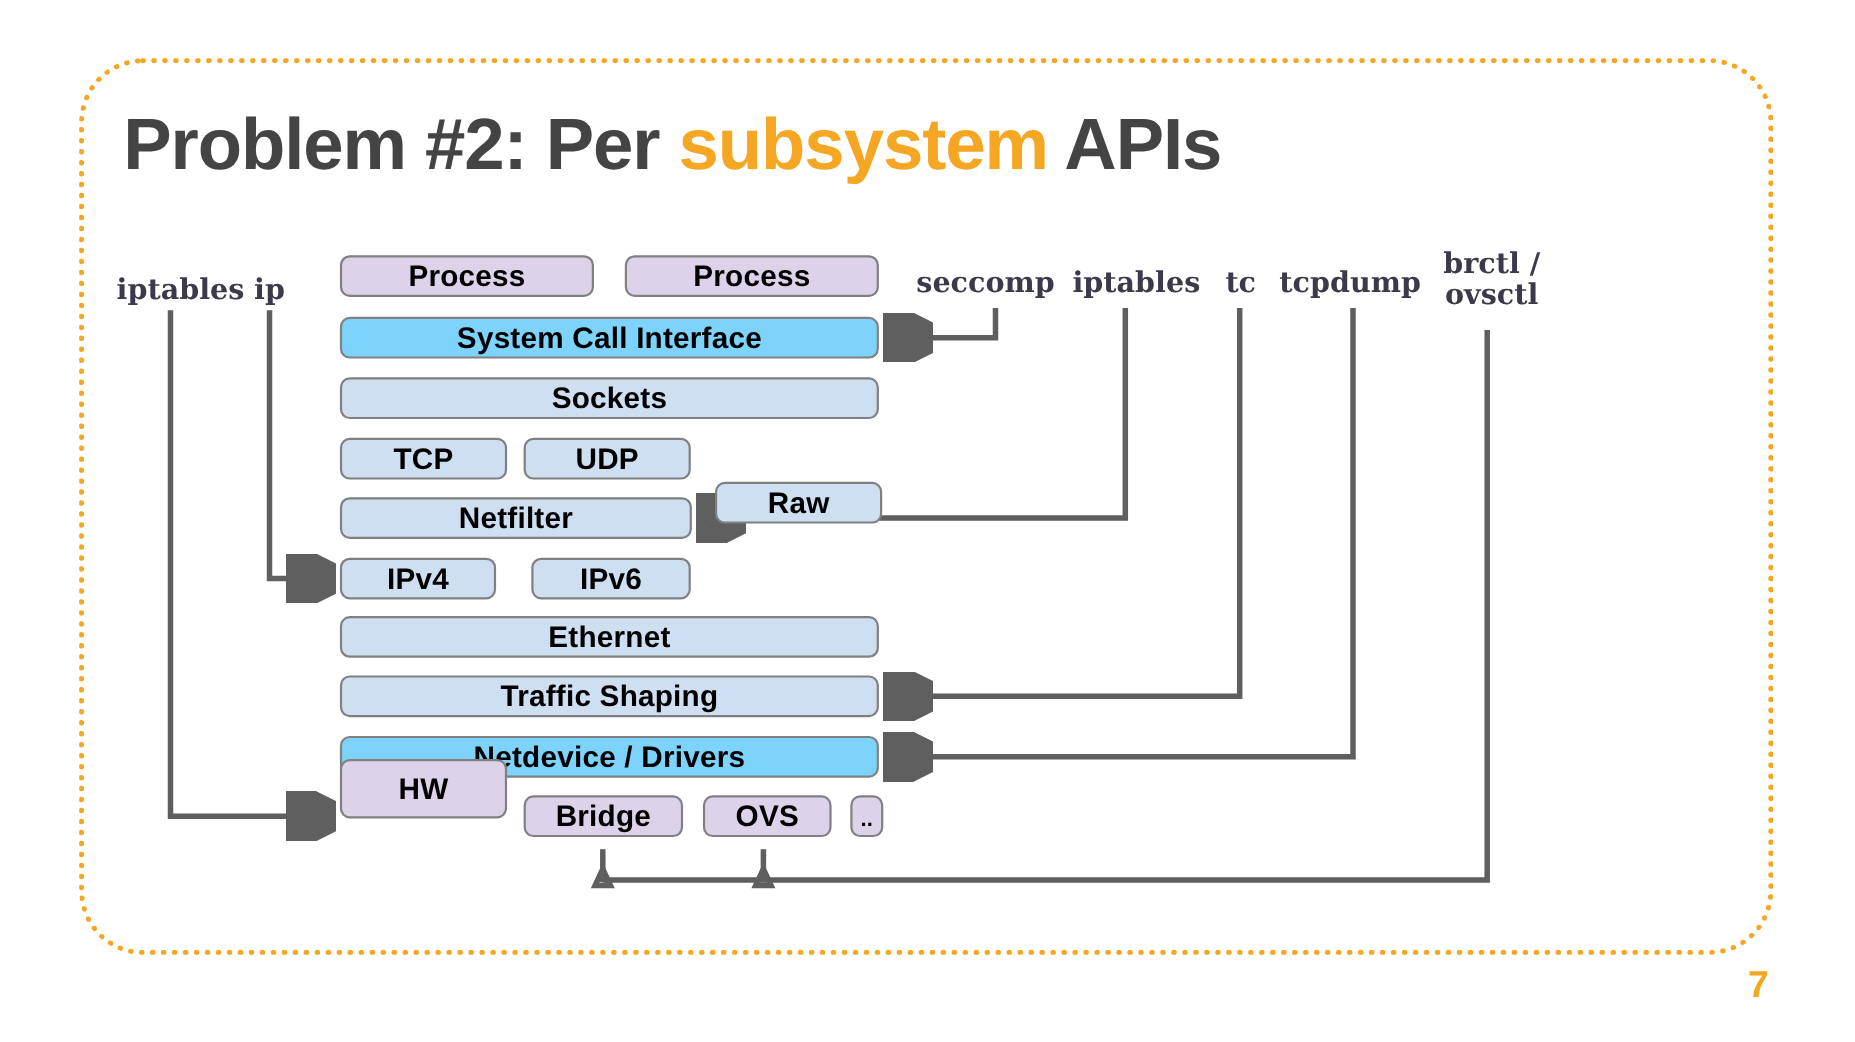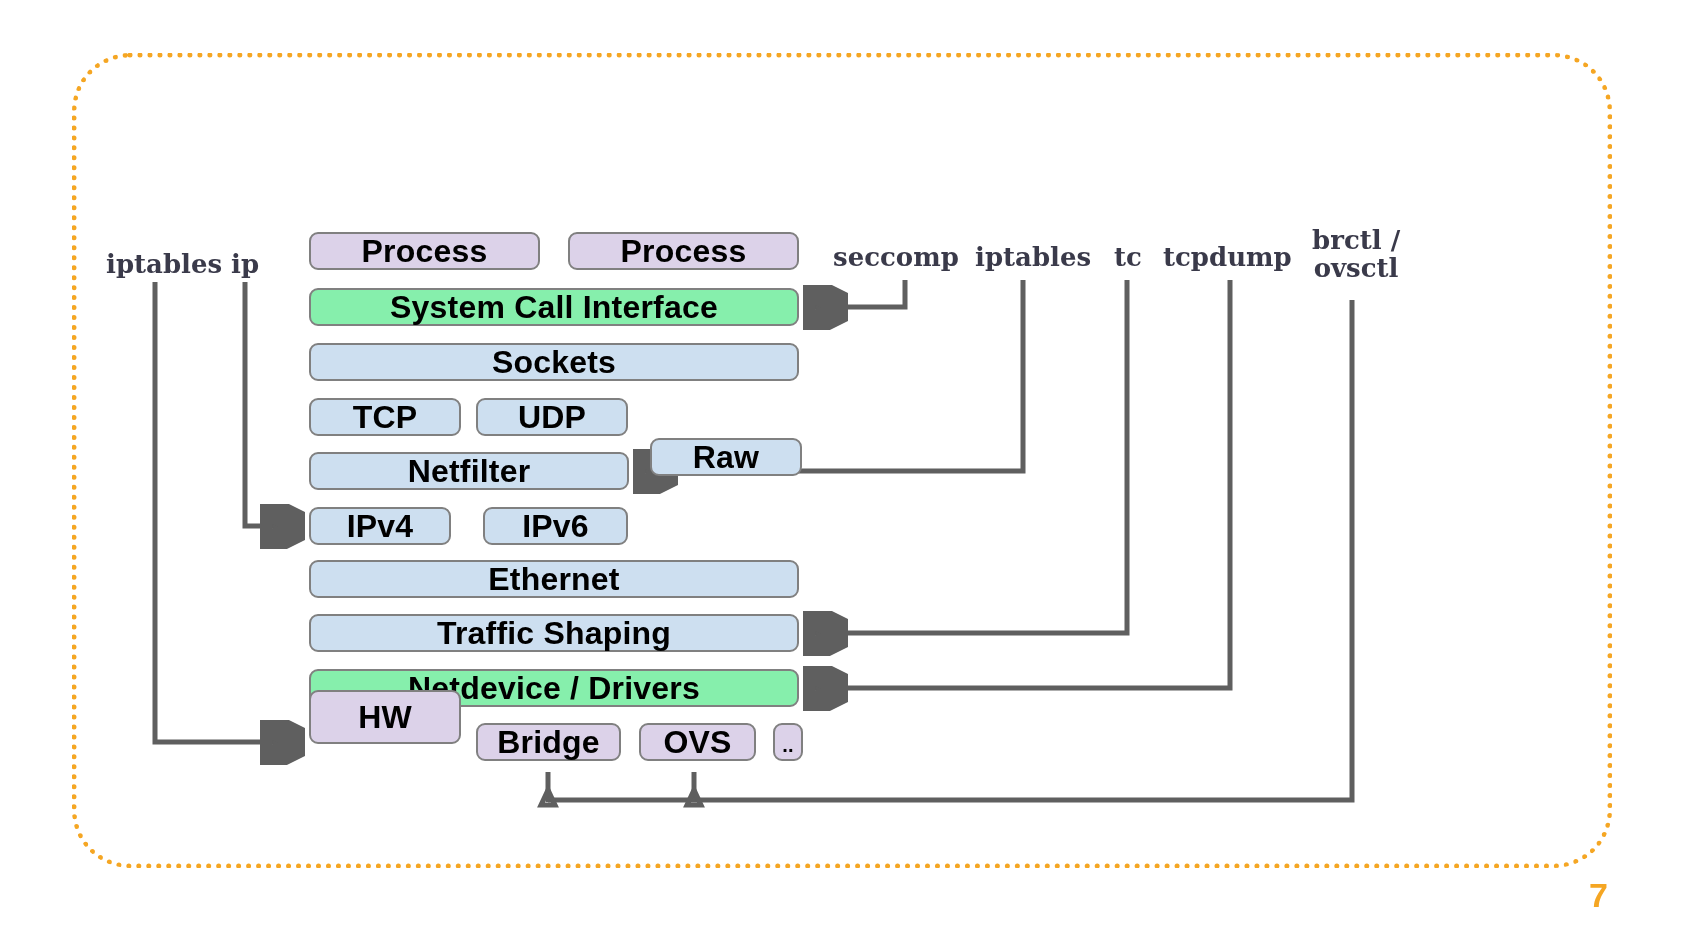--- a/index.html
+++ b/index.html
@@ -58,45 +58,48 @@
     text-align: center;
   }
   .stack-box {
     position: absolute;
     box-sizing: border-box;
     border: 2px solid #808080;
     border-radius: 9px;
     display: flex;
     align-items: center;
     justify-content: center;
-    font-size: 32px;
+    font-size: 27px;
     font-weight: bold;
     color: #000000;
     font-family: "Liberation Sans", sans-serif;
     letter-spacing: 0.2px;
   }
   .c-purple { background: #dcd2e9; }
-  .c-green  { background: #86efac; }
+  .c-green  { background: #7dd3fc; }
   .c-blue   { background: #cddff0; }
   svg#wires {
     position: absolute;
     left: 0; top: 0;
     width: 1686px;
     height: 947px;
     pointer-events: none;
   }
   svg#wires path, svg#wires line { stroke: #5f5f5f; stroke-width: 5; fill: none; }
 </style>
 </head>
 <body>
 
 <div id="slide">
 
   <div id="dotted-frame"></div>
 
+  <div id="slide-title">
+    <span>Problem #2: Per </span><span class="hl">subsystem</span><span> APIs</span>
+  </div>
 
   <svg id="wires" viewBox="0 0 1686 947">
     <defs>
       <marker id="arrowL" markerWidth="9" markerHeight="9" refX="8" refY="4.5" orient="auto">
         <path d="M9,0 L0,4.5 L9,9 z" fill="#5f5f5f" stroke="none"></path>
       </marker>
       <marker id="arrowR" markerWidth="9" markerHeight="9" refX="8" refY="4.5" orient="auto">
         <path d="M0,0 L9,4.5 L0,9 z" fill="#5f5f5f" stroke="none"></path>
       </marker>
       <marker id="arrowU" markerWidth="9" markerHeight="9" refX="8" refY="4.5" orient="auto">

